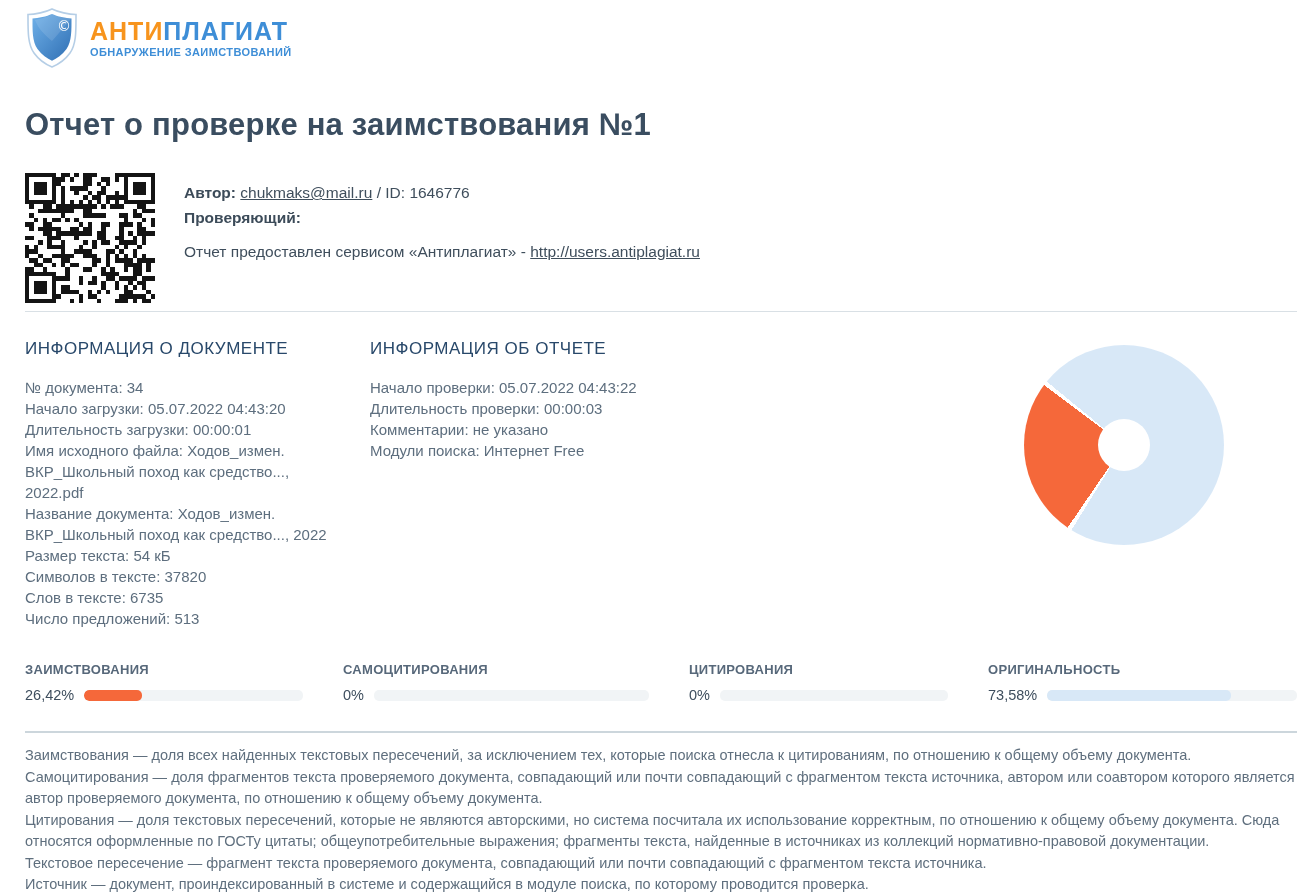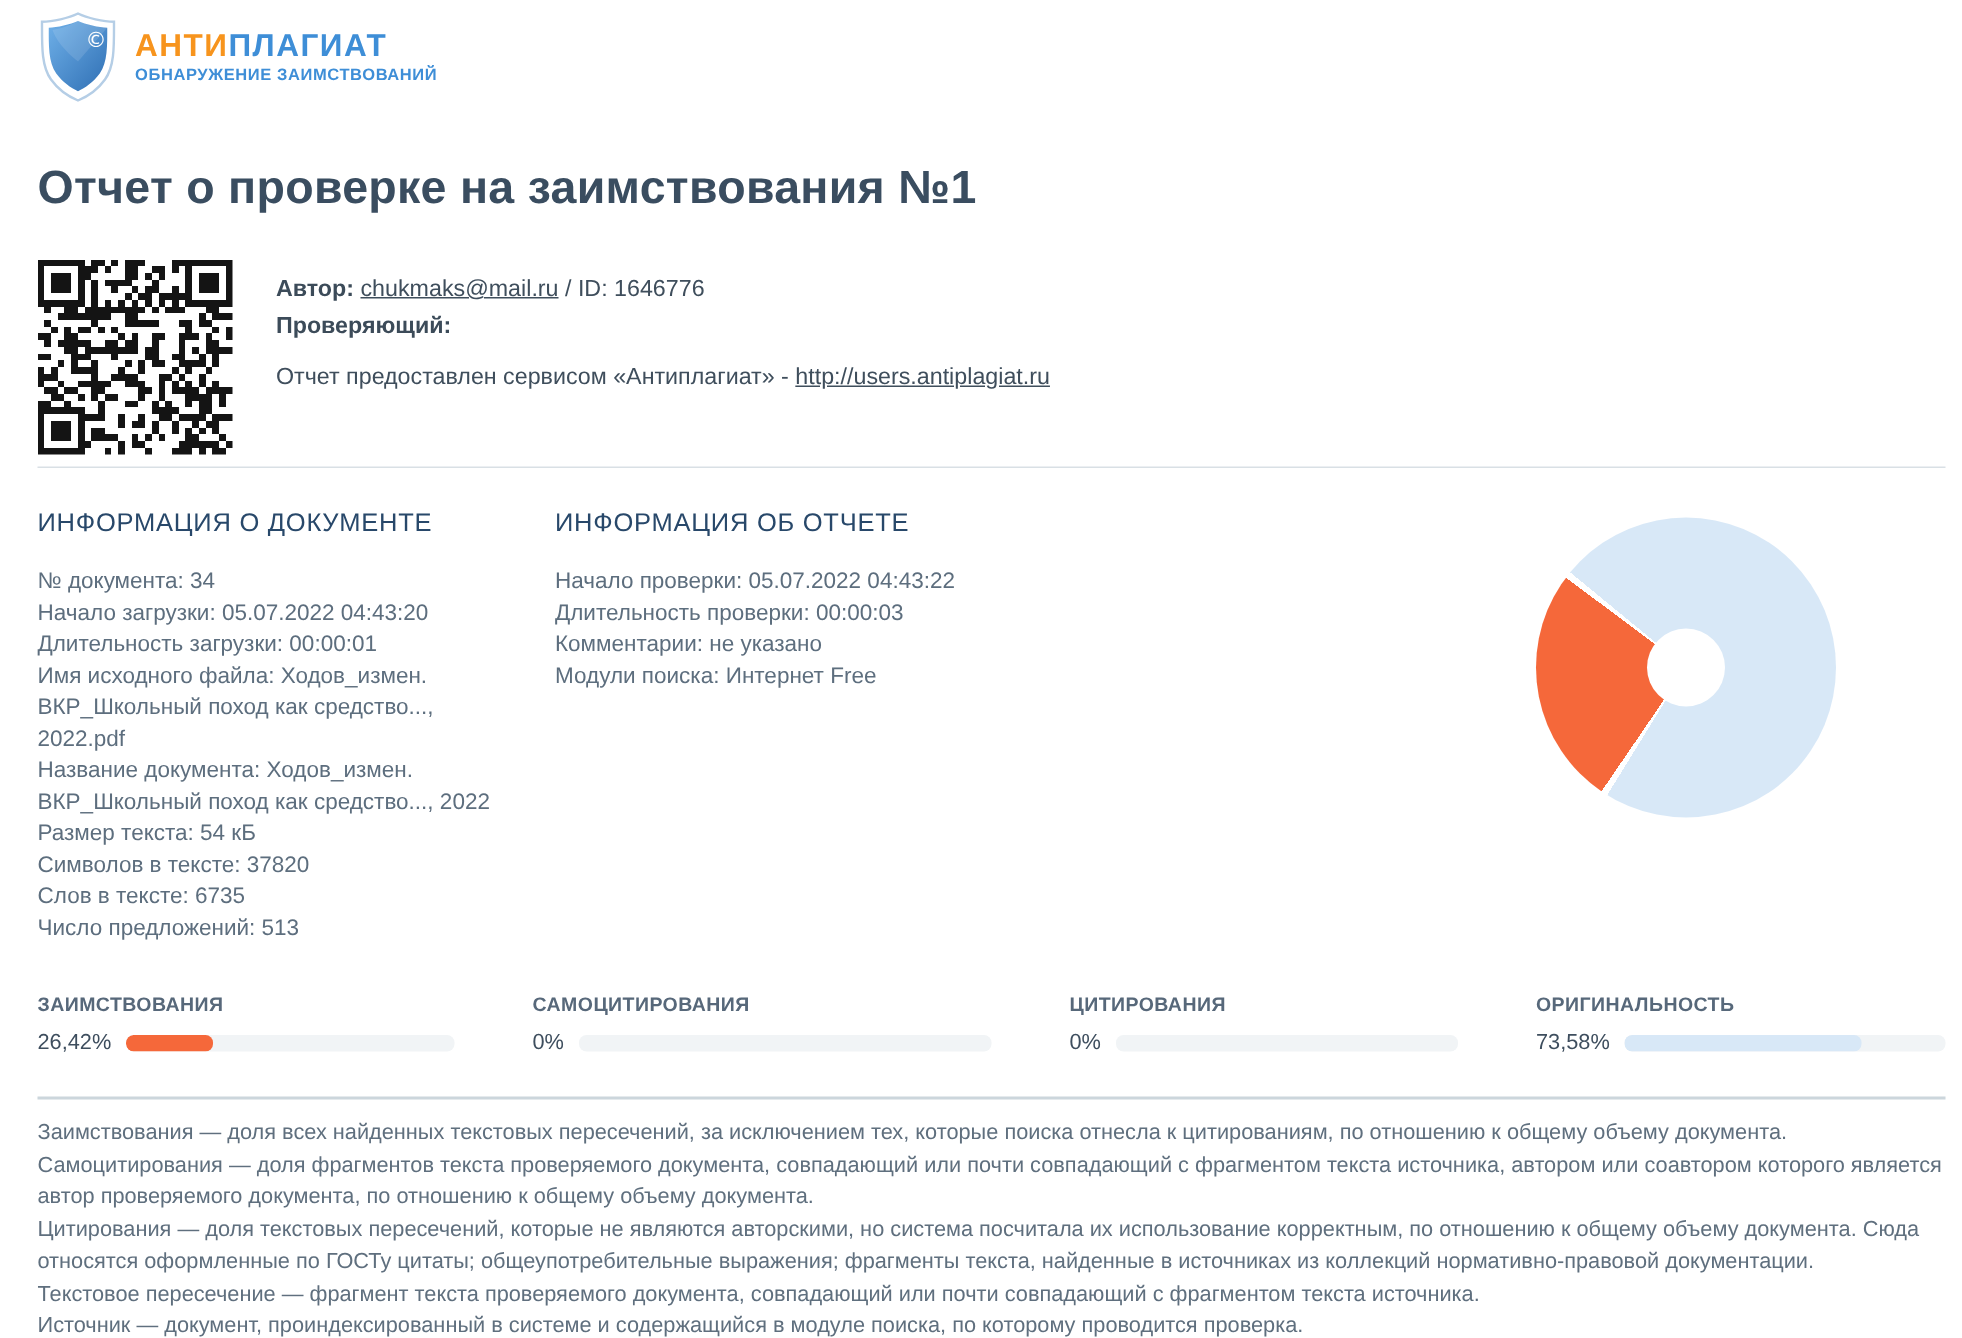--- a/index.html
+++ b/index.html
@@ -6,21 +6,21 @@
   html,body { margin:0; padding:0; background:#fff; }
   body {
     width:1308px; height:892px; overflow:hidden;
     font-family:"Liberation Sans", sans-serif;
     color:#42525f;
   }
   .page { padding:8px 11px 0 25px; }
 
   
   .logo { display:flex; align-items:center; gap:11px; }
-  .logo-text .name { font-size:21px; font-weight:700; letter-spacing:1px; line-height:1.05; }
+  .logo-text .name { font-size:25px; font-weight:700; letter-spacing:1px; line-height:1.05; }
   .logo-text .name .orange { color:#f7941d; }
   .logo-text .name .blue { color:#3e8ed7; }
   .logo-text .tagline { font-size:11px; font-weight:700; color:#3e8ed7; letter-spacing:0.4px; margin-top:1px; }
 
   
   h1.title { margin:38px 0 0 0; font-size:31px; font-weight:700; color:#3a4d60; letter-spacing:0.2px; line-height:38px; }
 
   
   .author-row { display:flex; gap:27px; margin-top:29px; }
   .qr { width:132px; height:131px; }
@@ -40,21 +40,21 @@
   .report-col { flex:1; }
   h2.sec-h { margin:0 0 18px 0; font-size:17px; font-weight:400; color:#28486a; letter-spacing:0.5px; line-height:20px; }
   .info-line { font-size:15px; color:#5d6e7e; line-height:21px; }
 
   
   .chart-col { width:273px; display:flex; }
   .donut { width:200px; height:200px; border-radius:50%; margin-top:6px; position:relative; }
   .donut .hole { position:absolute; left:50%; top:50%; width:52px; height:52px; margin:-26px 0 0 -26px; border-radius:50%; background:#fff; }
 
   
-  .metrics { display:grid; grid-template-columns:278px 306px 259px auto; column-gap:52px; margin-top:33px; }
+  .metrics { display:grid; grid-template-columns:278px 306px 259px auto; column-gap:40px; margin-top:33px; }
   .metric-label { font-size:13px; font-weight:700; color:#57687a; letter-spacing:0.3px; line-height:16px; }
   .metric-row { display:flex; align-items:center; gap:10px; margin-top:9px; }
   .metric-value { font-size:14.5px; font-weight:400; color:#3e4e5e; white-space:nowrap; }
   .bar-track { flex:1; height:11px; background:#f1f4f6; border-radius:5px; overflow:hidden; }
   .bar-fill { height:100%; border-radius:5px; }
 
   
   .footnotes { margin-top:12px; font-size:14.5px; color:#5f6f7e; line-height:21.5px; }
   .footnotes p { margin:0; }
 </style>

